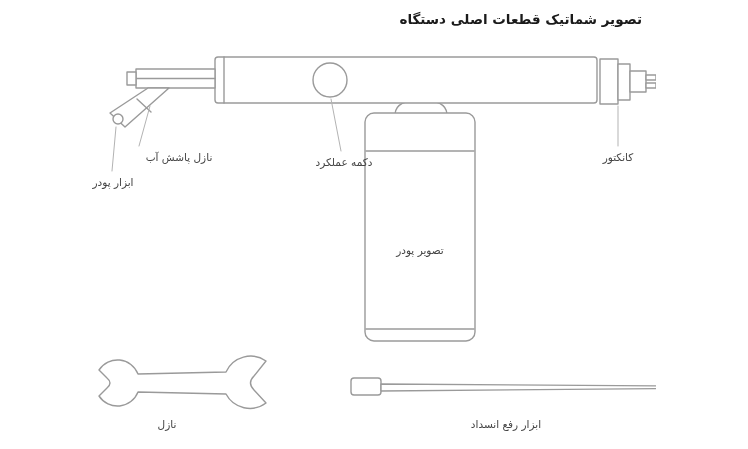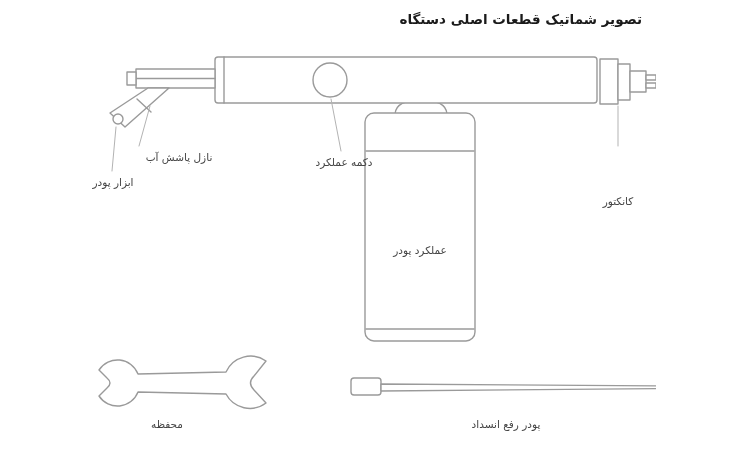--- a/index.html
+++ b/index.html
@@ -119,21 +119,21 @@
       <path class="fw" d="M 381 384 L 668 386 L 668 388.5 L 381 391 Z"></path>
     </g>
   </svg>
 
   <div class="lbl" style="left:139px; top:151px;margin-left:40px;">نازل پاشش آب</div>
 
   <div class="lbl" style="left:113px; top:176px;">ابزار پودر</div>
 
   <div class="lbl" style="left:344px; top:156px;">دکمه عملکرد</div>
 
-  <div class="lbl" style="left:618px; top:151px;margin-top:44px;">کانکتور</div>
+  <div class="lbl" style="left:618px; top:151px;">کانکتور</div>
 
-  <div class="lbl" style="left:420px; top:244px;">عملکرد پودر</div>
+  <div class="lbl" style="left:420px; top:244px;">تصویر پودر</div>
 
-  <div class="lbl" style="left:167px; top:418px;">محفظه</div>
+  <div class="lbl" style="left:167px; top:418px;">نازل</div>
 
-  <div class="lbl" style="left:506px; top:418px;">پودر رفع انسداد</div>
+  <div class="lbl" style="left:506px; top:418px;">ابزار رفع انسداد</div>
 
 </div>
 
 </body></html>

